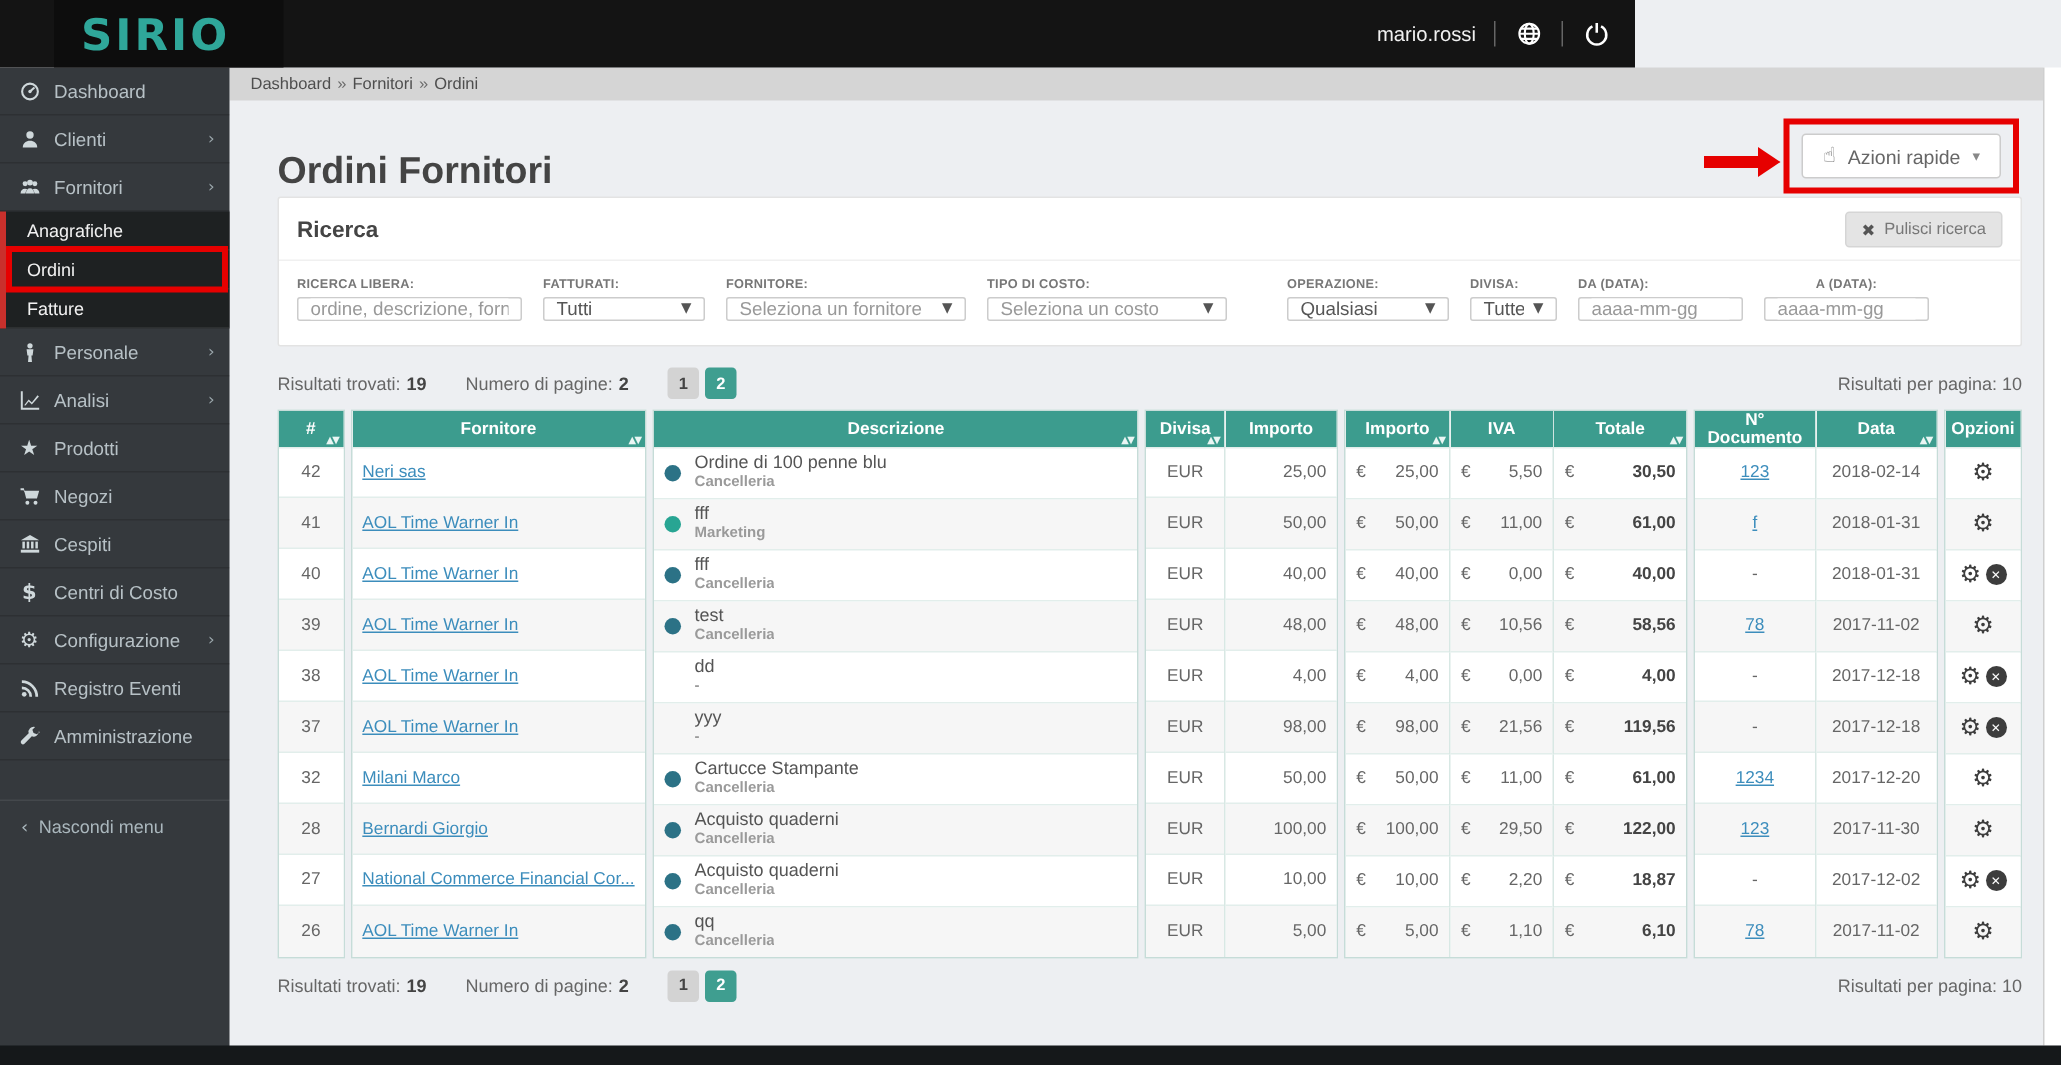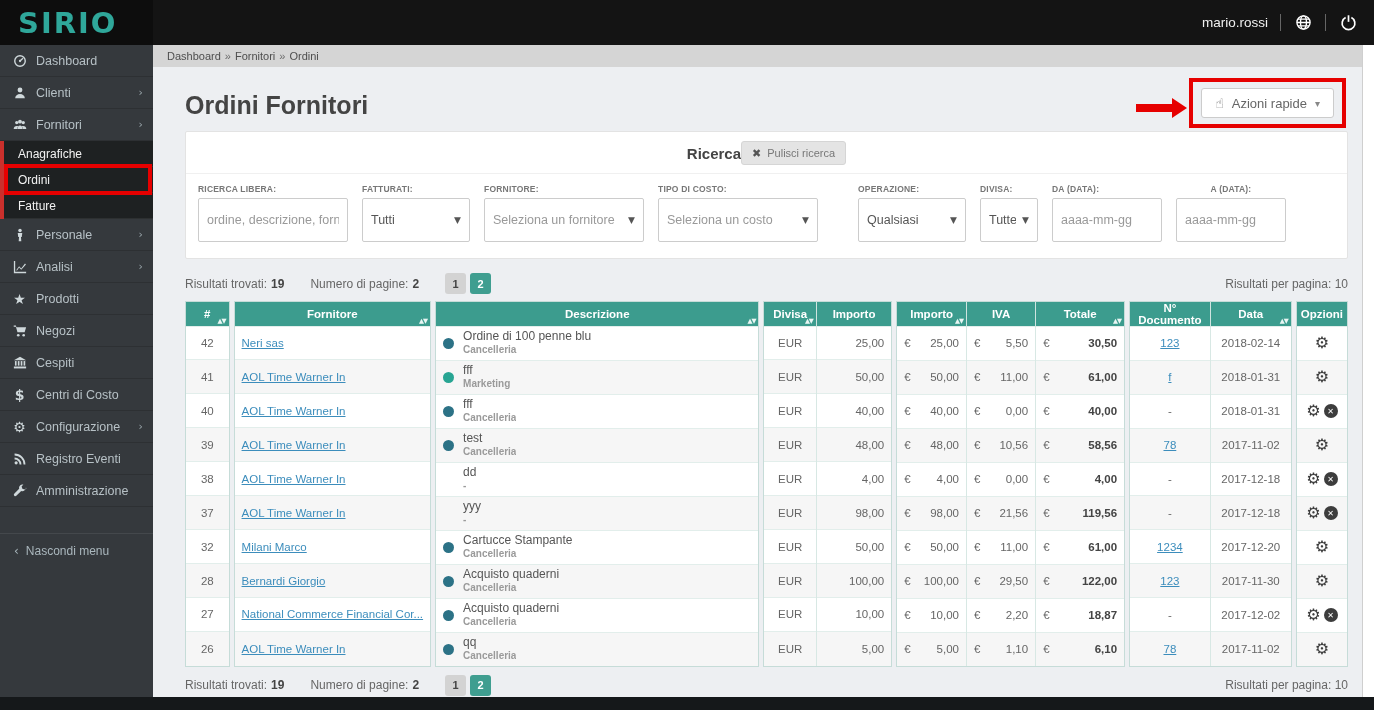--- a/index.html
+++ b/index.html
@@ -1,20 +1,20 @@
 <!DOCTYPE html>
 <html><head>
 <meta charset="utf-8">
 <style>
   * { margin:0; padding:0; box-sizing:border-box; }
   html,body { width:1374px; height:710px; overflow:hidden;
     font-family:"Liberation Sans","DejaVu Sans",sans-serif; font-size:12px; background:#edeff2; }
 
   
-  .topbar { position:absolute; left:0; top:0; width:1374px; height:45px; background:#141414; z-index:30; display:flex; }
+  .topbar { position:absolute; left:0; top:0; width:1090px; height:45px; background:#141414; z-index:30; display:flex;padding-left:36px; }
   .logo-area { width:153px; height:45px; background:#0d0d0d; display:flex; align-items:center; padding-left:18px; }
   .logo-text { color:#2fa79a; font-size:29px; font-weight:bold; letter-spacing:2px; font-family:"DejaVu Sans",sans-serif; }
   .topbar-right { flex:1; display:flex; align-items:center; justify-content:flex-end; padding-right:16px; gap:12px; }
   .username { color:#f0f0f0; font-size:13.5px; }
   .top-sep { width:1px; height:17px; background:rgba(255,255,255,.35); }
   .top-icon { width:20px; height:20px; color:#fff; display:inline-flex; align-items:center; justify-content:center; cursor:pointer; }
   .top-icon svg { width:17px; height:17px; }
 
   
   .sidebar { position:absolute; left:0; top:45px; width:153px; height:655px; background:#35393d; z-index:20; }
@@ -36,45 +36,45 @@
   .main { position:absolute; left:153px; top:45px; width:1209px; height:652px; background:#edeff2; }
   .right-gutter { position:absolute; right:0; top:45px; width:12px; height:652px; background:#fff; border-left:1px solid #cfcfcf; z-index:25; }
   .bottom-strip { position:absolute; left:0; bottom:0; width:1374px; height:13px; background:#15181a; z-index:40; }
 
   .breadcrumb-bar { height:22px; background:#d5d5d5; display:flex; align-items:center; padding-left:14px; color:#4e4e4e; font-size:11px; gap:4px; }
   .breadcrumb-bar .crumb { cursor:pointer; }
   .breadcrumb-bar .bc-sep { color:#6b6b6b; }
 
   .content { padding:10px 14px 0 32px; position:relative; }
 
-  .title-row { display:flex; align-items:center; justify-content:space-between; height:52px; position:relative; }
+  .title-row { display:flex; align-items:flex-end; justify-content:space-between; height:52px; position:relative; }
   .page-title { font-size:25px; font-weight:bold; color:#444; padding-top:4px; }
 
   .quick-actions-wrap { position:relative; margin-right:2px; }
   .annot-box { border:4px solid #e60000; padding:6px 8px; background:transparent; }
   .qa-btn { background:#fff; border:1px solid #ccc; border-radius:3px; height:30px; padding:0 13px; display:inline-flex;
     align-items:center; gap:8px; color:#666; font-size:13px; cursor:pointer; }
   .qa-hand { font-family:"DejaVu Sans",sans-serif; font-size:14px; color:#777; }
   .qa-caret { font-size:10px; color:#888; font-family:"DejaVu Sans",sans-serif; }
   .annot-arrow { position:absolute; right:160px; top:21px; width:52px; height:20px; }
   .annot-arrow .bar { position:absolute; left:0; top:6px; width:36px; height:8px; background:#e60000; }
   .annot-arrow .tip { position:absolute; left:36px; top:0; width:0; height:0;
     border-top:10px solid transparent; border-bottom:10px solid transparent; border-left:15px solid #e60000; }
 
   
   .panel { background:#fff; border:1px solid #e3e3e3; border-radius:2px; margin-top:2px; }
-  .panel-head { display:flex; align-items:center; justify-content:center; padding:9px 12px 8px 12px; border-bottom:1px solid #f0f0f0; }
+  .panel-head { display:flex; align-items:center; justify-content:space-between; padding:9px 12px 8px 12px; border-bottom:1px solid #f0f0f0; }
   .panel-title { font-size:15px; font-weight:bold; color:#444; }
   .clear-btn { background:#e4e4e4; border:1px solid #d5d5d5; border-radius:3px; height:24px; padding:0 10px; display:inline-flex;
     align-items:center; gap:6px; color:#777; font-size:11px; cursor:pointer; }
   .clear-btn .x { font-weight:bold; color:#555; font-family:"DejaVu Sans",sans-serif; }
   .panel-body { display:flex; gap:14px; padding:10px 12px 16px 12px; }
   .field { display:flex; flex-direction:column; }
   .field label { font-size:8.5px; font-weight:bold; color:#777; letter-spacing:.2px; margin-bottom:4px; text-transform:uppercase; }
-  .ctrl { height:44px; border:1px solid #ccc; border-radius:2px; background:#fff; display:flex; align-items:center;
+  .ctrl { height:16px; border:1px solid #ccc; border-radius:2px; background:#fff; display:flex; align-items:center;
     padding:0 8px; font-size:12.5px; color:#555; cursor:pointer; }
   .ctrl input { border:none; outline:none; width:100%; font-size:12.5px; color:#555; font-family:inherit; }
   .ctrl input::placeholder { color:#999; }
   .sel { justify-content:space-between; gap:6px; }
   .sel .val { white-space:nowrap; overflow:hidden; }
   .sel .val.ph { color:#999; }
   .sel .caret { font-size:9px; color:#555; font-family:"DejaVu Sans",sans-serif; }
 
   
   .meta-row { display:flex; align-items:center; margin:14px 0 7px 0; color:#666; font-size:12px; }

